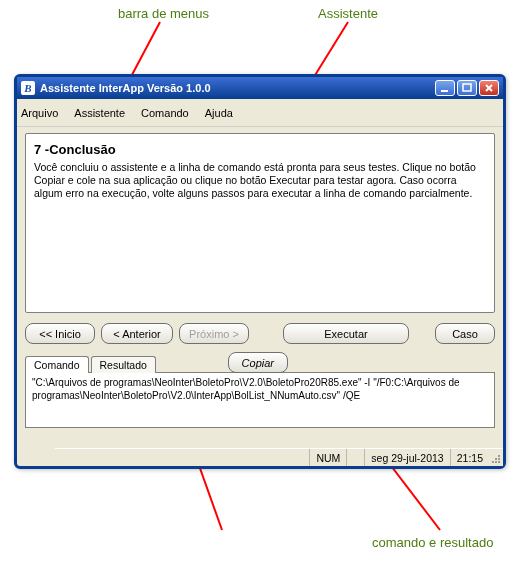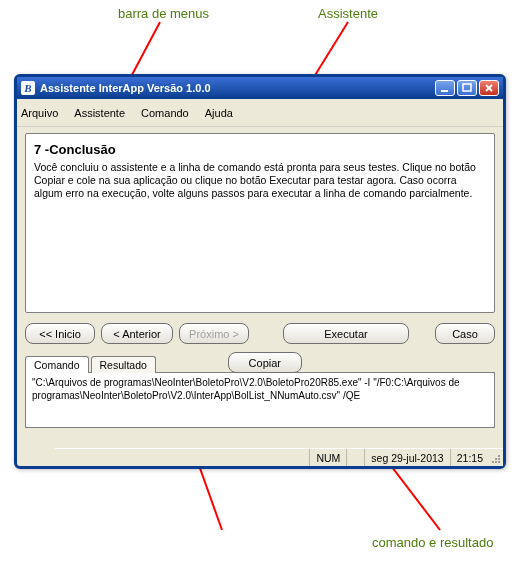--- a/index.html
+++ b/index.html
@@ -111,21 +111,21 @@
     display: flex; align-items: center; justify-content: center;
     padding: 0 8px;
     cursor: default;
   }
   .btn.disabled { color: #a0a0a0; }
   .btn.w-inicio { width: 70px; }
   .btn.w-ant { width: 72px; }
   .btn.w-prox { width: 70px; }
   .btn.w-exec { width: 126px; }
   .btn.w-sair { width: 60px; }
-  .btn.w-copiar { width: 74px; }
+  .btn.w-copiar { width: 60px; font-style: italic; }
 
   .tabs-wrap { margin-top: 8px; }
   .tabs {
     display: flex; align-items: flex-end;
     gap: 0;
     position: relative;
     height: 18px;
   }
   .tab {
     border: 1px solid #808080;

